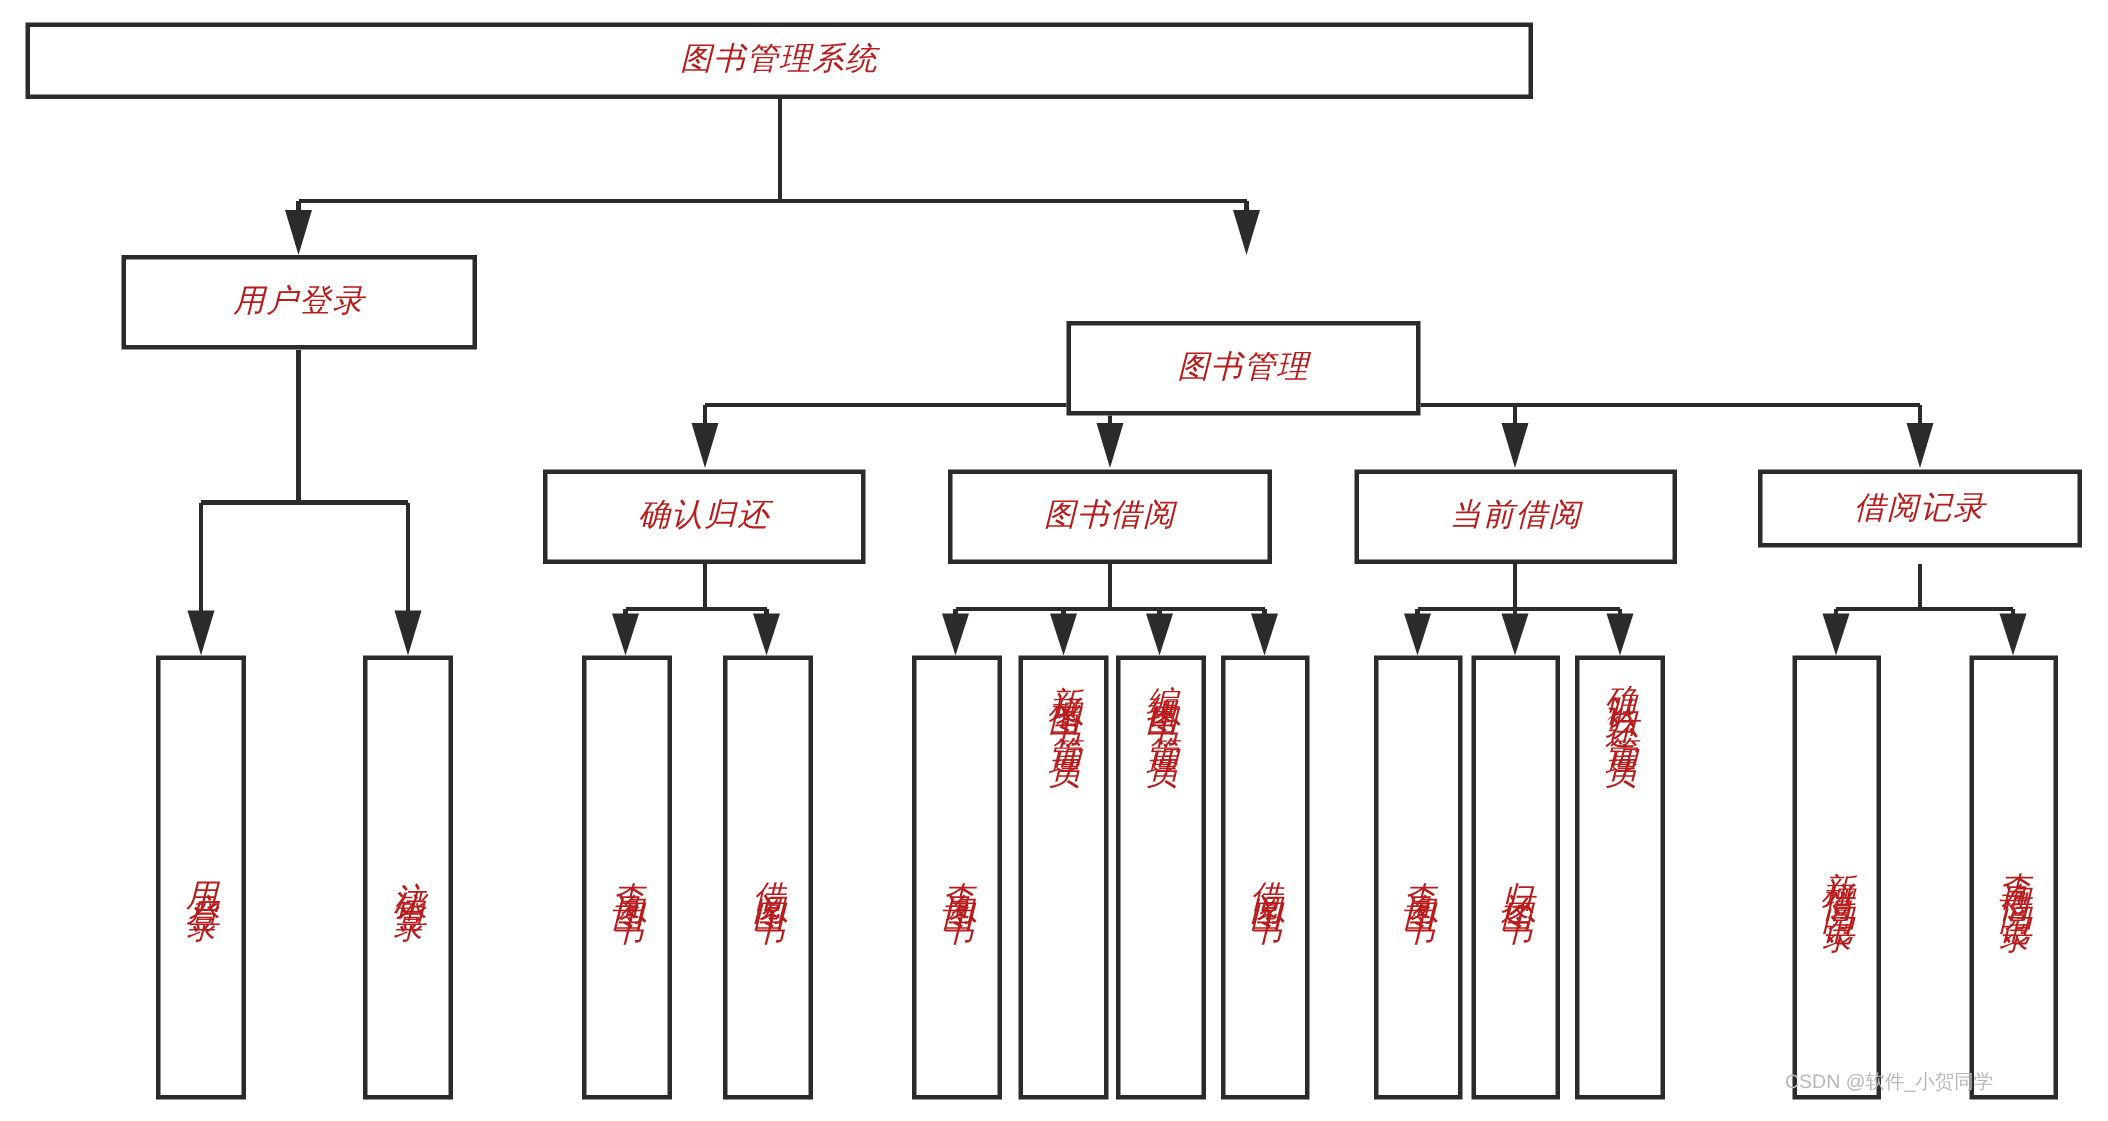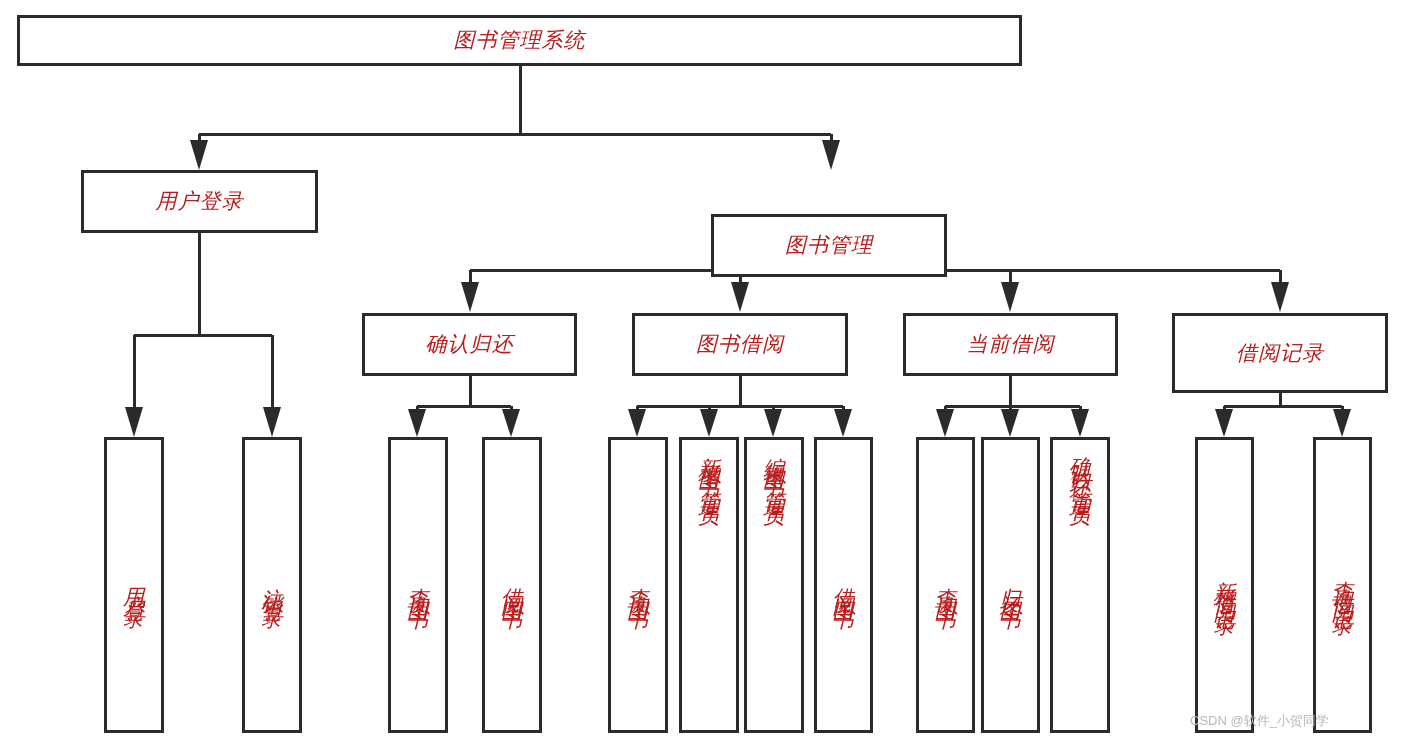--- a/index.html
+++ b/index.html
@@ -145,21 +145,21 @@
 
   <div class="node" style="left:362px;top:313px;width:215px;height:63px;">
     <span class="lbl">确认归还</span>
   </div>
   <div class="node" style="left:632px;top:313px;width:216px;height:63px;">
     <span class="lbl">图书借阅</span>
   </div>
   <div class="node" style="left:903px;top:313px;width:215px;height:63px;">
     <span class="lbl">当前借阅</span>
   </div>
-  <div class="node" style="left:1172px;top:313px;width:216px;height:80px;">
+  <div class="node" style="left:1172px;top:313px;width:216px;height:52px;">
     <span class="lbl">借阅记录</span>
   </div>
 
   <div class="node vert mid" style="left:104px;top:437px;width:60px;height:296px;">
     <span class="lbl">用户登录</span>
   </div>
   <div class="node vert mid" style="left:242px;top:437px;width:60px;height:296px;">
     <span class="lbl">注销登录</span>
   </div>
 

